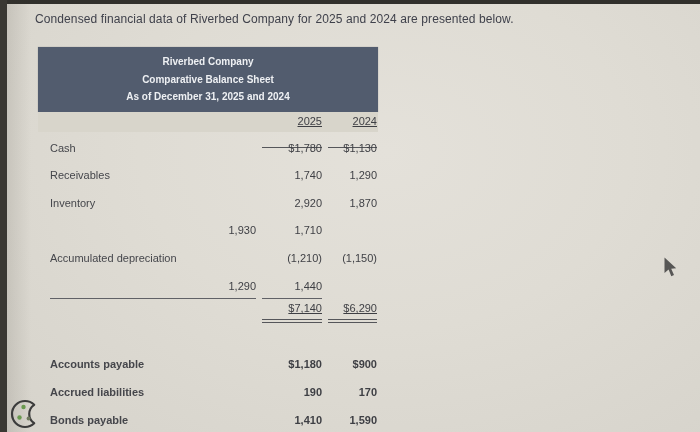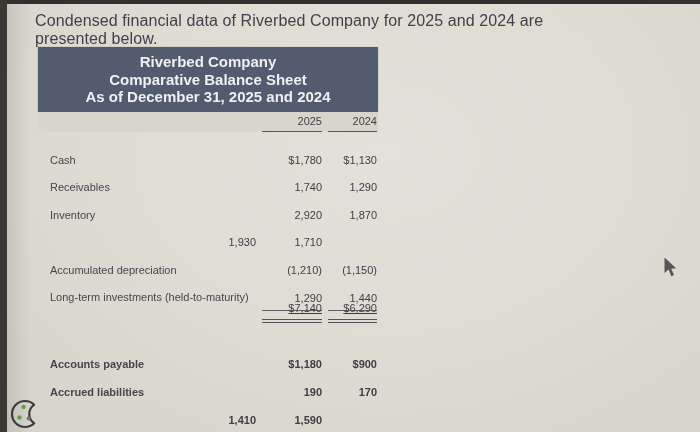--- a/index.html
+++ b/index.html
@@ -21,51 +21,52 @@
   .edge-left {
     position: absolute; left: 0; top: 0; width: 7px; height: 432px;
     background: #3a3833;
   }
   .edge-left-shadow {
     position: absolute; left: 7px; top: 0; width: 24px; height: 432px;
     background: linear-gradient(to right, rgba(60,55,45,0.12), rgba(60,55,45,0));
   }
   .intro {
     position: absolute; left: 35px; top: 12px; width: 560px;
-    font-size: 16px; color: #3f414b; letter-spacing: 0.1px;
+    font-size: 12px; color: #3f414b; letter-spacing: 0.1px;
   }
   .sheet {
     position: absolute; left: 38px; top: 47px; width: 340px; height: 385px;
     font-size: 11px; color: #3e3f44;
   }
   .sheet-header {
     position: absolute; left: 0; top: 0; width: 340px; height: 65px;
     background: #525c6e;
     color: #eef0f3; text-align: center; font-weight: bold;
-    font-size: 15px; line-height: 17.5px; padding-top: 6px;
+    font-size: 10px; line-height: 17.5px; padding-top: 6px;
     box-shadow: 0 0 1px rgba(0,0,0,0.3);
   }
   .grid-row {
     display: grid;
     grid-template-columns: 1fr 60px 49px;
     column-gap: 6px;
     padding-left: 12px; padding-right: 1px;
     align-items: center;
   }
   .year-band {
     position: absolute; left: 0; top: 65px; width: 340px; height: 20px;
     background: #d8d5cb;
   }
   .year-band .num {
-    height: 20px; line-height: 19px;
+    height: 36px; line-height: 19px;
     border-bottom: 1.5px solid #55565a;
+    text-decoration: underline;
   }
   .num { text-align: right; white-space: nowrap; }
   .lbl { color: #45464b; white-space: nowrap; }
-  .rows-assets { position: absolute; left: 0; top: 99px; width: 340px; }
+  .rows-assets { position: absolute; left: 0; top: 87px; width: 340px; }
   .rows-assets .grid-row { height: 27.5px; }
   .rows-assets .grid-row.rule .num {
     height: 24px; line-height: 22px; align-self: end;
     border-bottom: 1.5px solid #606166;
   }
   .row-total {
     position: absolute; left: 0; top: 252px; width: 340px; height: 24px; text-decoration: underline;
   }
   .row-total .num {
     height: 24px; line-height: 19px;
@@ -125,21 +126,20 @@
       <div class="grid-row">
         <span class="num">1,930</span>
         <span class="num">1,710</span>
       </div>
       <div class="grid-row">
         <span class="lbl">Accumulated depreciation</span>
         <span class="num">(1,210)</span>
         <span class="num">(1,150)</span>
       </div>
       <div class="grid-row rule">
-        <span class="lbl">Long-term investments (held-to-maturity)</span>
         <span class="num">1,290</span>
         <span class="num">1,440</span>
       </div>
     </div>
 
     <div class="row-total grid-row">
       <span class="lbl"></span>
       <span class="num">$7,140</span>
       <span class="num">$6,290</span>
     </div>
@@ -149,20 +149,21 @@
         <span class="lbl">Accounts payable</span>
         <span class="num">$1,180</span>
         <span class="num">$900</span>
       </div>
       <div class="grid-row">
         <span class="lbl">Accrued liabilities</span>
         <span class="num">190</span>
         <span class="num">170</span>
       </div>
       <div class="grid-row">
+        <span class="lbl">Bonds payable</span>
         <span class="num">1,410</span>
         <span class="num">1,590</span>
       </div>
     </div>
   </div>
 
   <div class="cookie">
     <svg width="37" height="33" viewBox="0 0 37 33">
       <path d="M25.2 6.8 A13 13 0 1 0 25.2 25.2 A11 11 0 0 1 25.2 6.8 Z" fill="none" stroke="#3c3c3c" stroke-width="2.2" stroke-linejoin="round"></path>
       <circle cx="14.5" cy="9" r="2.2" fill="#69994f"></circle>

